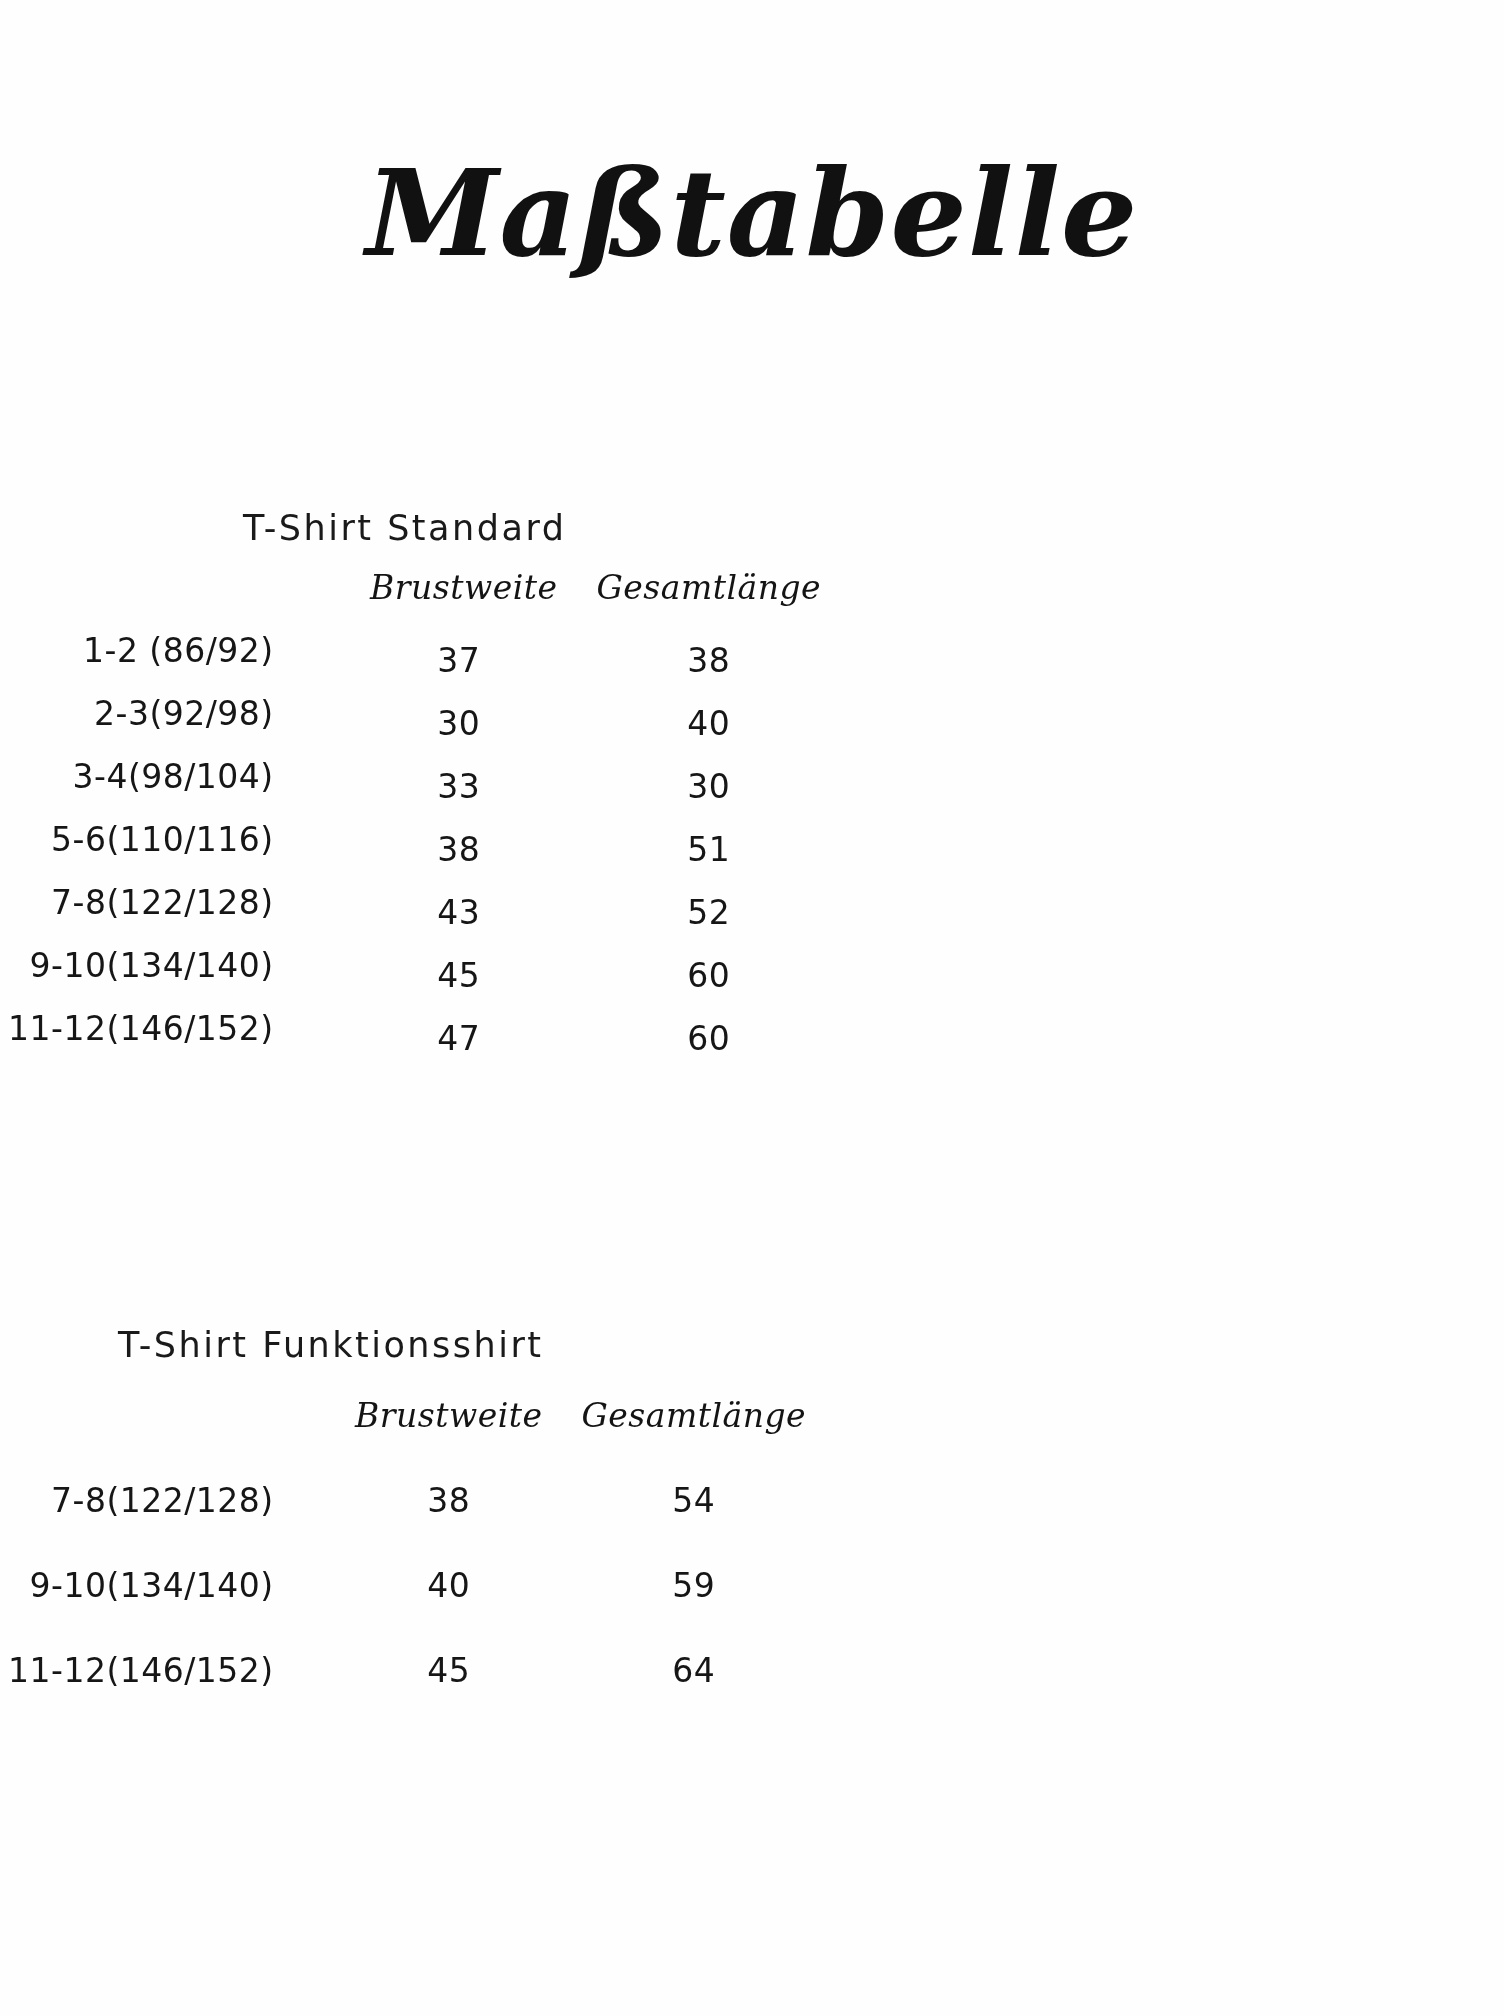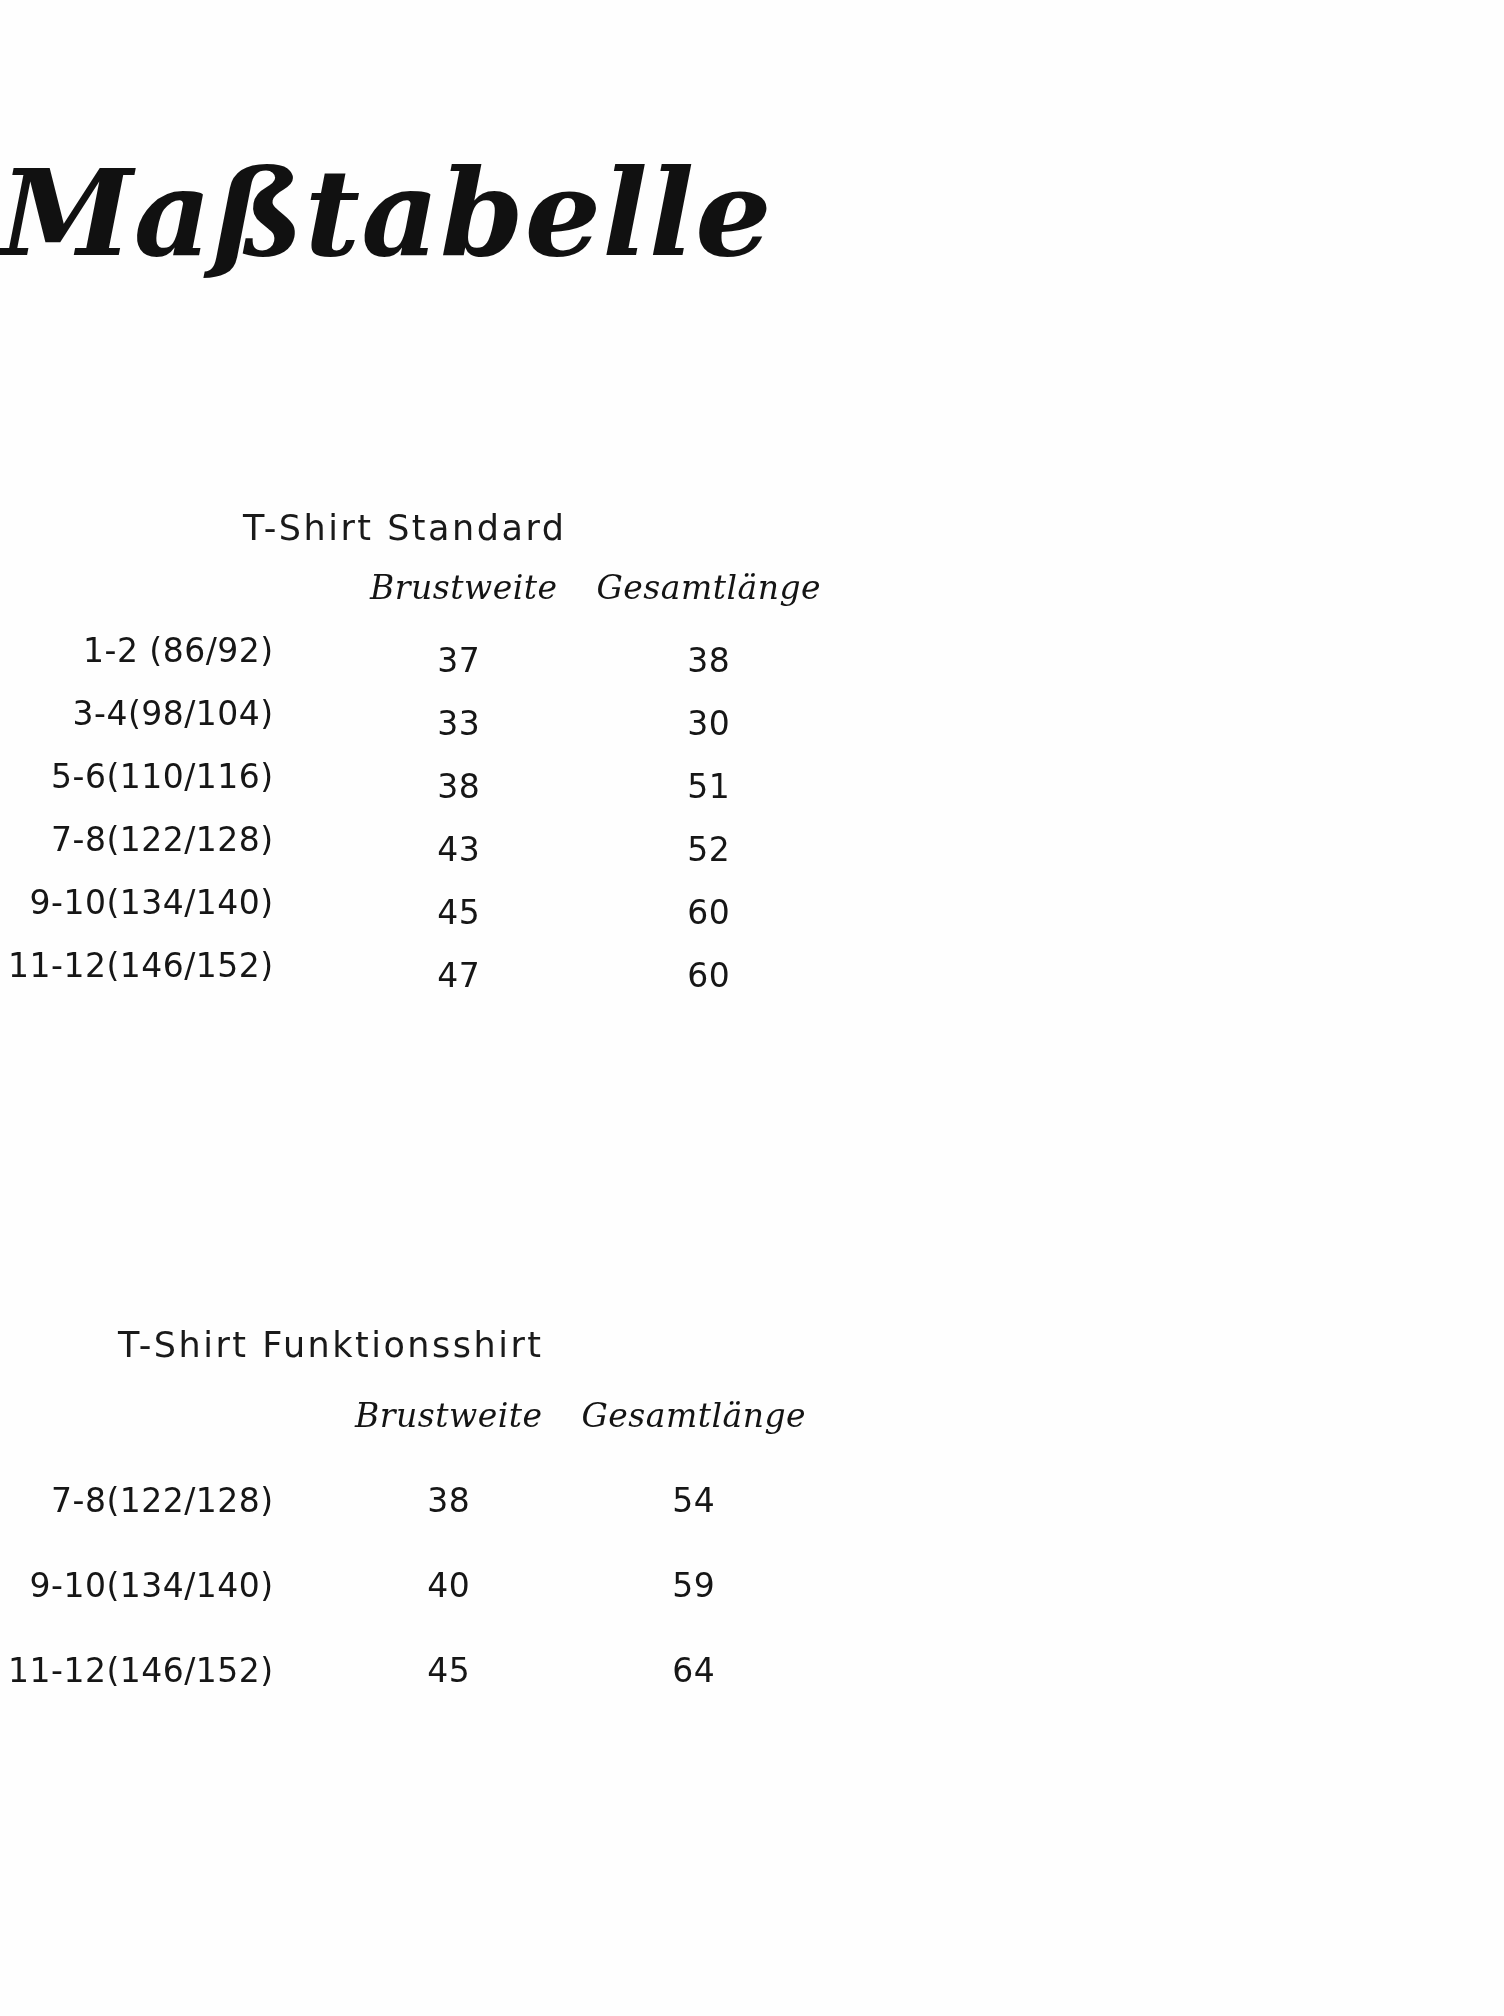--- a/index.html
+++ b/index.html
@@ -22,21 +22,21 @@
     height: 2016px;
     background: #fefefe;
   }
 
   
   .title {
     position: absolute;
     top: 150px;
     left: 0;
     width: 100%;
-    text-align: left;
+    text-align: center;
     font-family: "DejaVu Serif", serif;
     font-size: 120px;
     font-style: italic;
     font-weight: 700;
     letter-spacing: 1px;
     color: #111111;
     line-height: 1.05;
   }
 
   
@@ -140,20 +140,25 @@
           <th class="col-head length">Gesamtlänge</th>
         </tr>
       </thead>
       <tbody>
         <tr>
           <td class="size-label">1-2 (86/92)</td>
           <td class="value chest">37</td>
           <td class="value length">38</td>
         </tr>
         <tr>
+          <td class="size-label">2-3(92/98)</td>
+          <td class="value chest">30</td>
+          <td class="value length">40</td>
+        </tr>
+        <tr>
           <td class="size-label">3-4(98/104)</td>
           <td class="value chest">33</td>
           <td class="value length">30</td>
         </tr>
         <tr>
           <td class="size-label">5-6(110/116)</td>
           <td class="value chest">38</td>
           <td class="value length">51</td>
         </tr>
         <tr>

